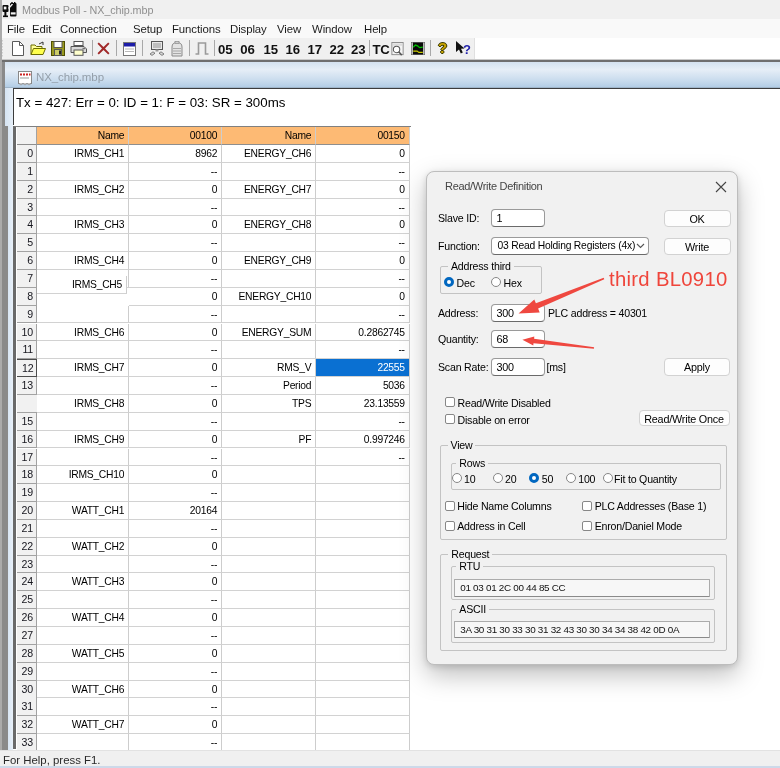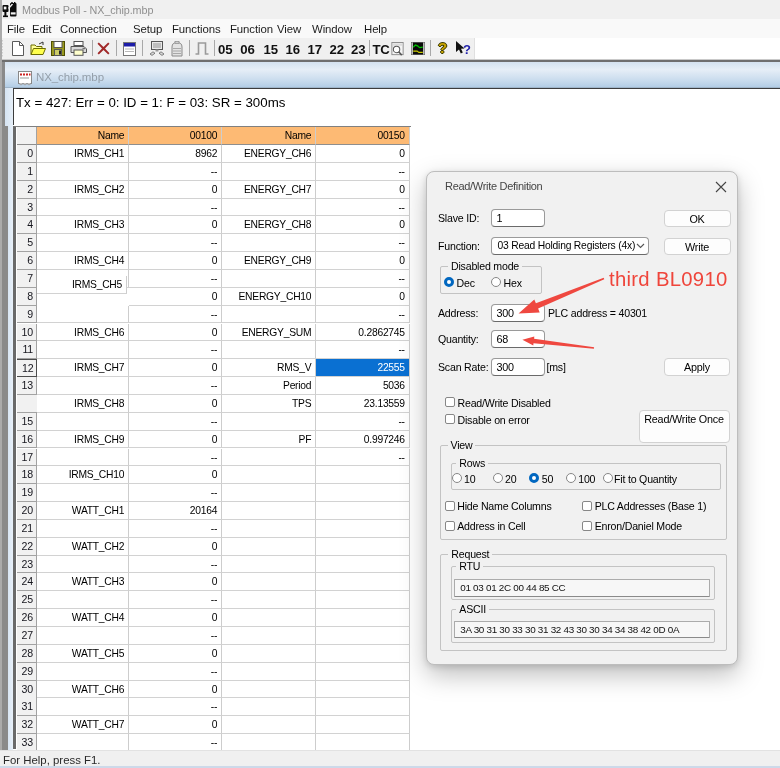--- a/index.html
+++ b/index.html
@@ -88,21 +88,21 @@
   <rect x="12" y="0" width="1.4" height="2" fill="#0a0a0a"></rect>
 </svg>
 <div class="abs" id="titletext">Modbus Poll - NX_chip.mbp</div>
 
 <div class="abs" id="menubar"></div>
 <span class="mi" style="left:7px">File</span>
 <span class="mi" style="left:32px">Edit</span>
 <span class="mi" style="left:60px">Connection</span>
 <span class="mi" style="left:133px">Setup</span>
 <span class="mi" style="left:172px">Functions</span>
-<span class="mi" style="left:230px">Function</span>
+<span class="mi" style="left:230px">Display</span>
 <span class="mi" style="left:277px">View</span>
 <span class="mi" style="left:312px">Window</span>
 <span class="mi" style="left:364px">Help</span>
 
 <div class="abs" id="toolbar">
  <div class="abs" id="toolband"></div>
  <svg class="abs" style="left:1px;top:2px" width="3" height="17">
       <g fill="#b0b0b0">
    <rect y="0" width="1.5" height="1.5"></rect>
         <rect y="3" width="1.5" height="1.5"></rect>
@@ -426,21 +426,21 @@
   <div class="abs btn" style="left:236.5px;top:37.5px;width:67px;height:17.5px;line-height:16.5px">OK</div>
 
   <div class="abs dlbl" style="left:11px;top:67.5px">Function:</div>
   <div class="abs inpt" style="left:63.5px;top:65px;width:158px;height:17.5px;line-height:16px;padding-left:6px;font-size:10.3px;overflow:hidden;white-space:nowrap">03 Read Holding Registers (4x)</div>
   <svg class="abs" style="left:209px;top:71px" width="9" height="6" viewBox="0 0 9 6">
     <path d="M1,1 L4.5,4.5 L8,1" fill="none" stroke="#555" stroke-width="1.1"></path>
   </svg>
   <div class="abs btn" style="left:236.5px;top:65.5px;width:67px;height:17.5px;line-height:16.5px">Write</div>
 
   <div class="abs grp" style="left:13px;top:93.5px;width:102px;height:28px">
-    <div class="glbl">Disabled mode</div>
+    <div class="glbl">Address third</div>
   </div>
   <div class="rd rdsel" style="left:16.5px;top:105px"></div>
   <div class="abs dlbl" style="left:29.5px;top:104.5px">Dec</div>
   <div class="rd" style="left:64px;top:105px"></div>
   <div class="abs dlbl" style="left:76.5px;top:104.5px">Hex</div>
 
   <div class="abs dlbl" style="left:11px;top:134.5px">Address:</div>
   <div class="abs inpt" style="left:63.5px;top:132px;width:54px;height:17.5px;line-height:16px">300</div>
   <div class="abs dlbl" style="left:121px;top:134.5px">PLC address = 40301</div>
 
@@ -449,21 +449,21 @@
 
   <div class="abs dlbl" style="left:11px;top:188.5px">Scan Rate:</div>
   <div class="abs inpt" style="left:63.5px;top:186px;width:54px;height:17.5px;line-height:16px">300</div>
   <div class="abs dlbl" style="left:119.5px;top:188.5px">[ms]</div>
   <div class="abs btn" style="left:237px;top:186px;width:66px;height:17.5px;line-height:16.5px">Apply</div>
 
   <div class="cb" style="left:18px;top:224.7px"></div>
   <div class="abs dlbl" style="left:30.5px;top:224.5px">Read/Write Disabled</div>
   <div class="cb" style="left:18px;top:242.3px"></div>
   <div class="abs dlbl" style="left:30.5px;top:242px">Disable on error</div>
-  <div class="abs btn" style="left:211.5px;top:238px;width:91px;height:33px;line-height:16.5px">Read/Write Once</div>
+  <div class="abs btn" style="left:211.5px;top:238px;width:91px;height:16px;line-height:16.5px">Read/Write Once</div>
 
   <div class="abs grp" style="left:12.5px;top:273.2px;width:287.5px;height:95px">
     <div class="glbl">View</div>
   </div>
   <div class="abs grp" style="left:24.3px;top:291px;width:269.4px;height:27px">
     <div class="glbl" style="left:4px">Rows</div>
   </div>
   <div class="rd" style="left:25px;top:301.2px"></div>
   <div class="abs dlbl" style="left:37px;top:300.9px">10</div>
   <div class="rd" style="left:66.4px;top:301.2px"></div>

